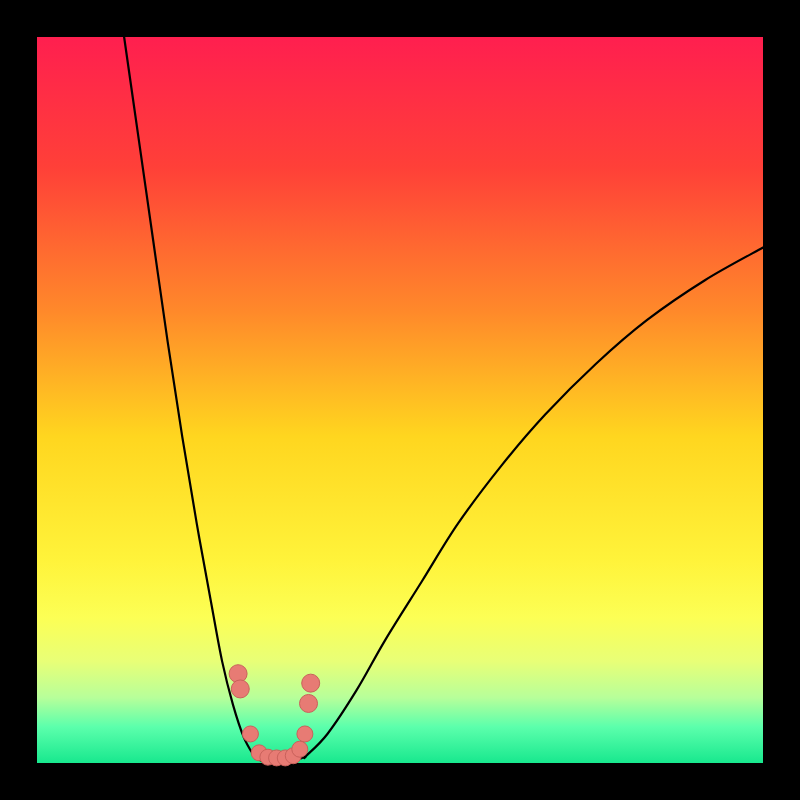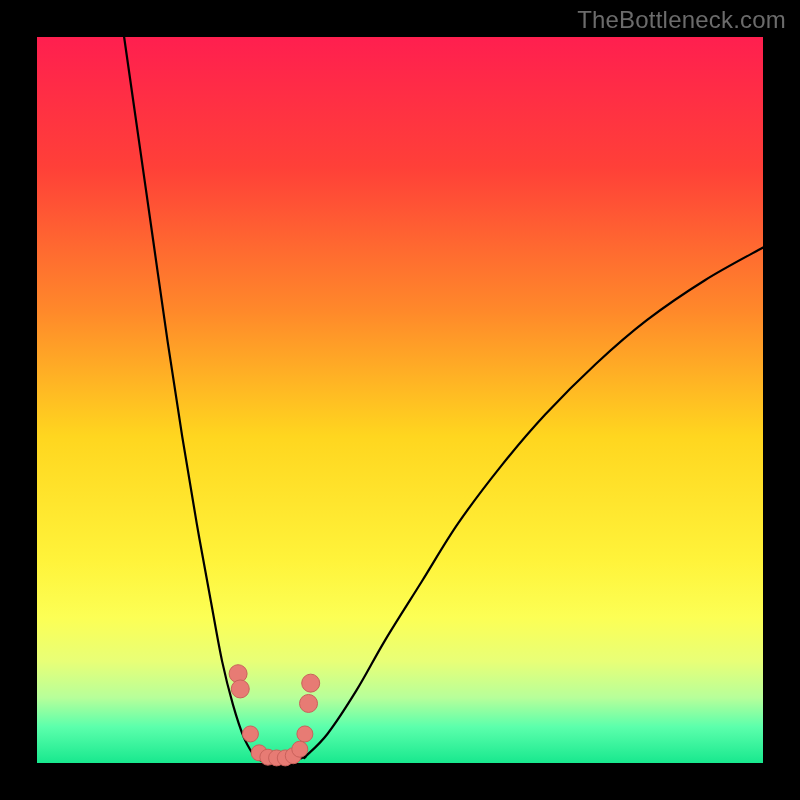--- a/index.html
+++ b/index.html
@@ -62,14 +62,13 @@
           <circle cx="239.58" cy="720.918" r="8" fill="#e77b74" stroke="#c9615b" stroke-width="1"></circle>
           <circle cx="248.29200000000003" cy="720.918" r="8" fill="#e77b74" stroke="#c9615b" stroke-width="1"></circle>
           <circle cx="256.27799999999996" cy="718.74" r="8" fill="#e77b74" stroke="#c9615b" stroke-width="1"></circle>
           <circle cx="262.812" cy="712.206" r="8" fill="#e77b74" stroke="#c9615b" stroke-width="1"></circle>
           <circle cx="267.894" cy="696.96" r="8" fill="#e77b74" stroke="#c9615b" stroke-width="1"></circle>
           <circle cx="271.524" cy="666.468" r="9" fill="#e77b74" stroke="#c9615b" stroke-width="1"></circle>
           <circle cx="273.702" cy="646.14" r="9" fill="#e77b74" stroke="#c9615b" stroke-width="1"></circle>
         </g>
     </svg>
   </div>
-  <div class="watermark">TheBottleneck.com</div>
 </div>
 
 </body></html>

